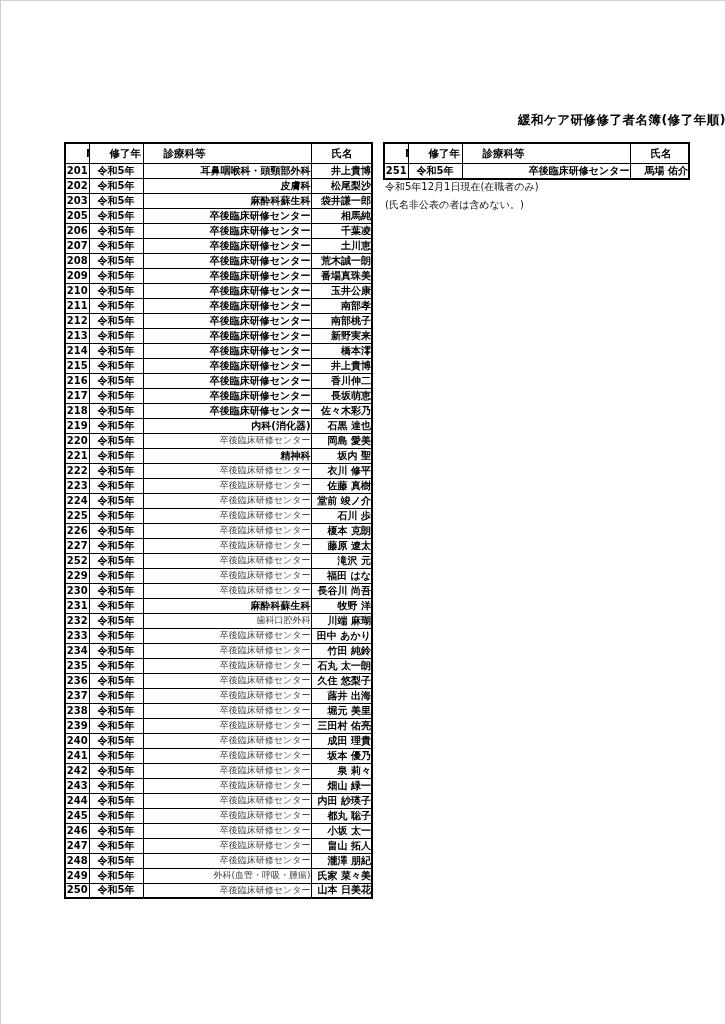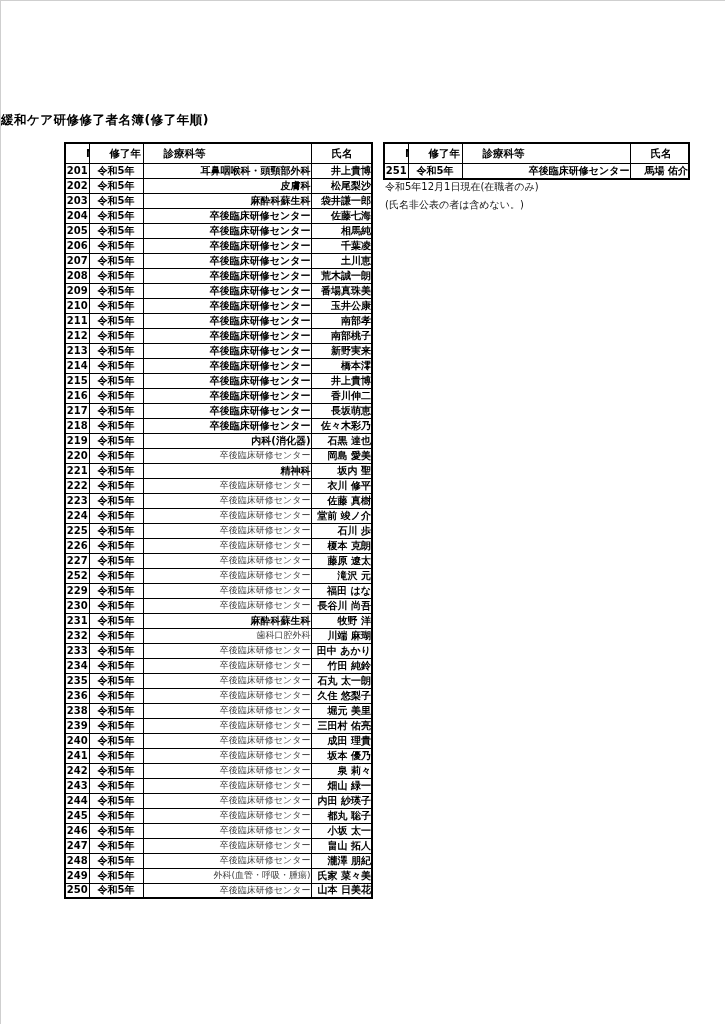--- a/index.html
+++ b/index.html
@@ -13,21 +13,21 @@
     color: #000;
     overflow: hidden;
     border-top: 1px solid #cfcfcf;
     border-left: 1px solid #cfcfcf;
   }
   .doc-title {
     position: absolute;
     top: 111px;
     left: 0;
     width: 725px;
-    text-align: left;
+    text-align: right;
     font-size: 12.5px;
     font-weight: bold;
     letter-spacing: 0.5px;
   }
   table.roster {
     position: absolute;
     border-collapse: collapse;
     table-layout: fixed;
     background: #fff;
     border: 2px solid #000;
@@ -108,26 +108,20 @@
           <td class="c-dept">皮膚科</td>
           <td class="c-name">松尾梨沙</td>
         </tr>
         <tr>
           <td class="c-no">203</td>
           <td class="c-year">令和5年</td>
           <td class="c-dept">麻酔科蘇生科</td>
           <td class="c-name">袋井謙一郎</td>
         </tr>
         <tr>
-          <td class="c-no">204</td>
-          <td class="c-year">令和5年</td>
-          <td class="c-dept">卒後臨床研修センター</td>
-          <td class="c-name">佐藤七海</td>
-        </tr>
-        <tr>
           <td class="c-no">205</td>
           <td class="c-year">令和5年</td>
           <td class="c-dept">卒後臨床研修センター</td>
           <td class="c-name">相馬純</td>
         </tr>
         <tr>
           <td class="c-no">206</td>
           <td class="c-year">令和5年</td>
           <td class="c-dept">卒後臨床研修センター</td>
           <td class="c-name">千葉凌</td>
@@ -304,20 +298,26 @@
           <td class="c-no">235</td>
           <td class="c-year">令和5年</td>
           <td class="c-dept">卒後臨床研修センター</td>
           <td class="c-name">石丸 太一朗</td>
         </tr>
         <tr class="light-dept">
           <td class="c-no">236</td>
           <td class="c-year">令和5年</td>
           <td class="c-dept">卒後臨床研修センター</td>
           <td class="c-name">久住 悠梨子</td>
+        </tr>
+        <tr class="light-dept">
+          <td class="c-no">237</td>
+          <td class="c-year">令和5年</td>
+          <td class="c-dept">卒後臨床研修センター</td>
+          <td class="c-name">蕗井 出海</td>
         </tr>
         <tr class="light-dept">
           <td class="c-no">238</td>
           <td class="c-year">令和5年</td>
           <td class="c-dept">卒後臨床研修センター</td>
           <td class="c-name">堀元 美里</td>
         </tr>
         <tr class="light-dept">
           <td class="c-no">239</td>
           <td class="c-year">令和5年</td>

